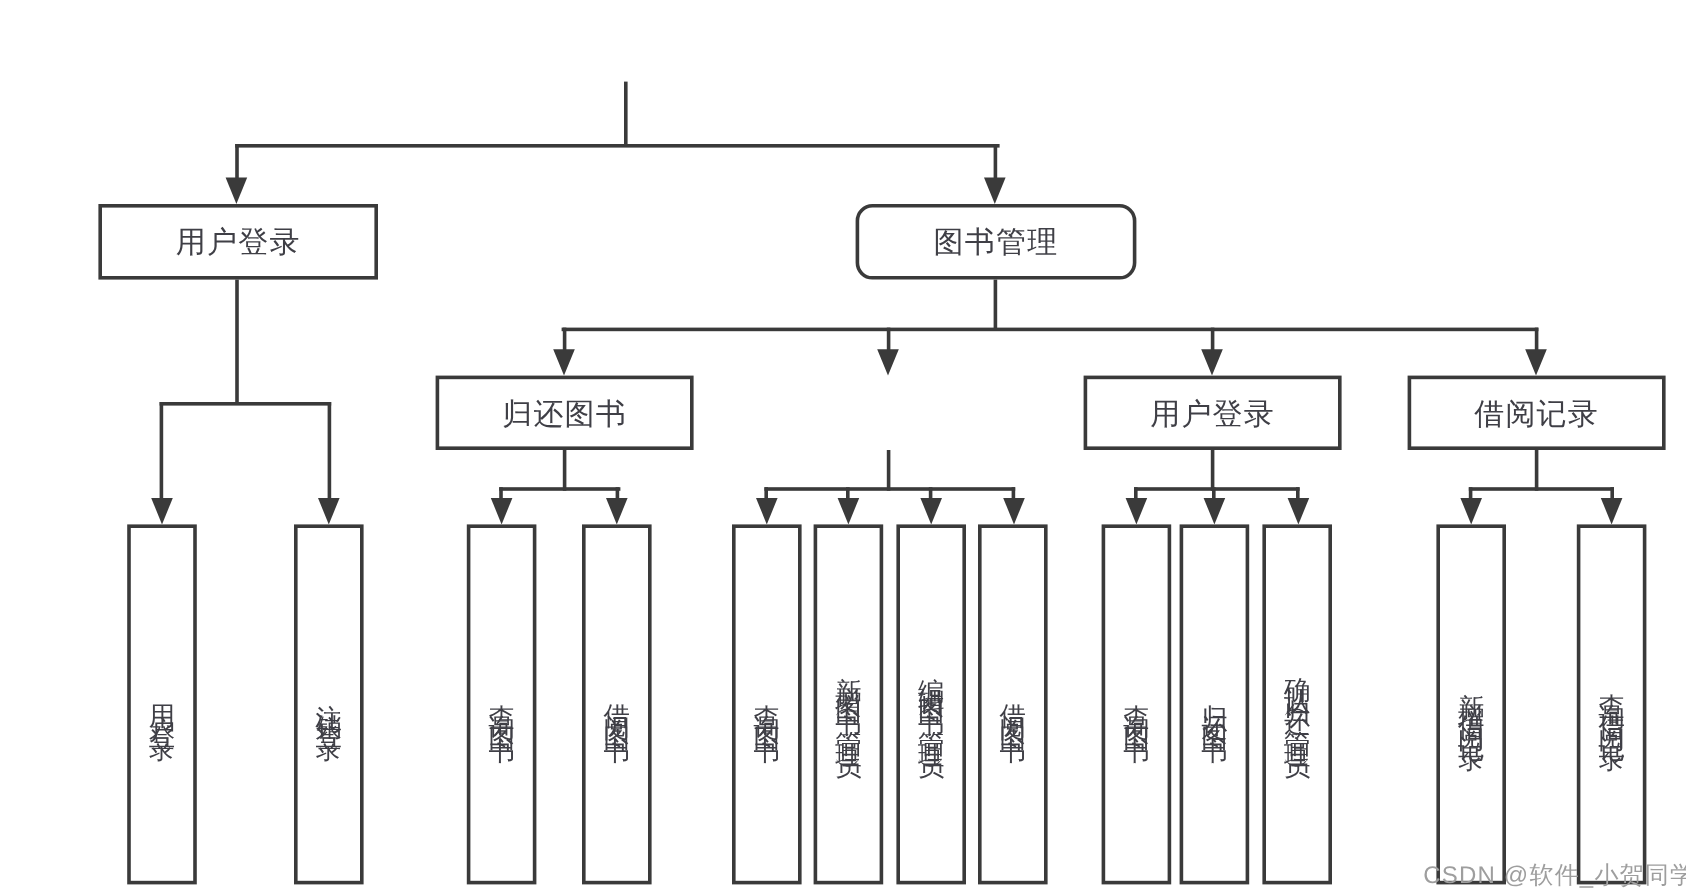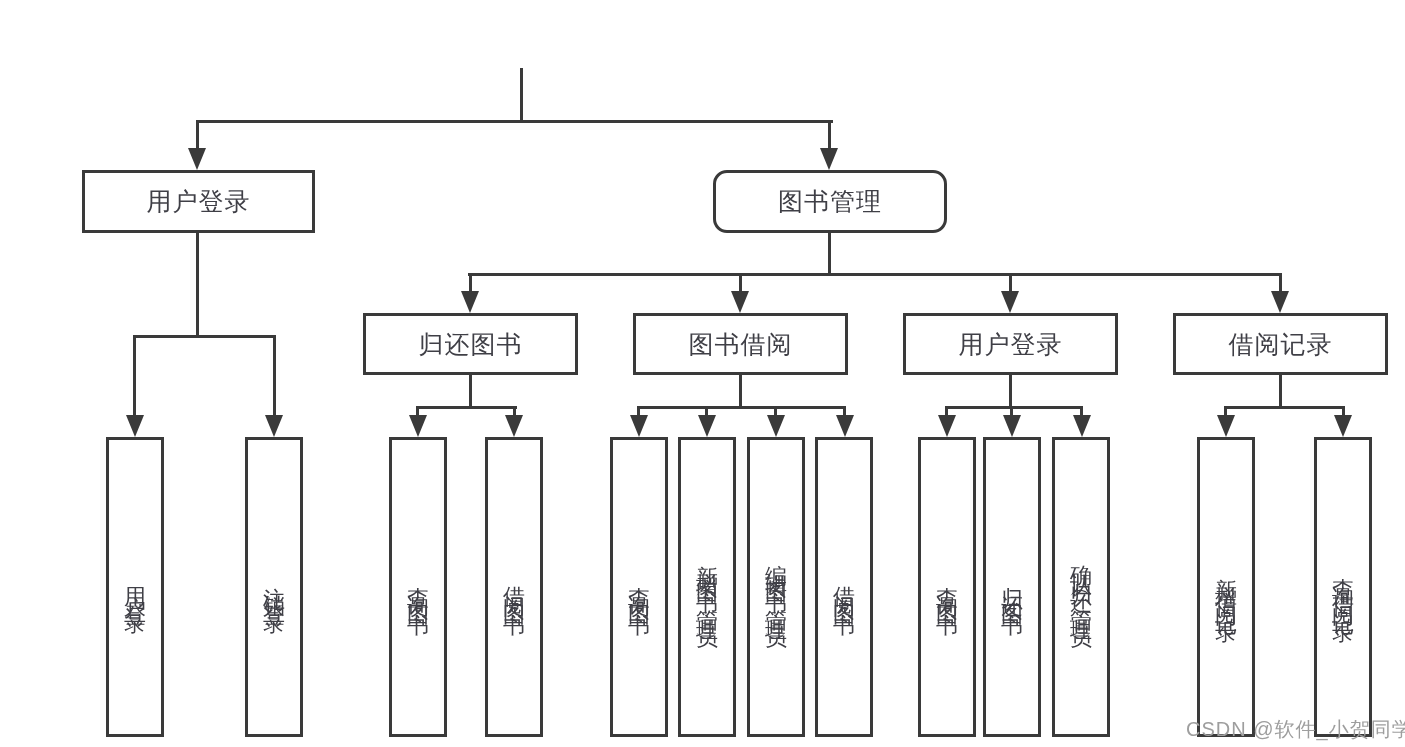--- a/index.html
+++ b/index.html
@@ -66,21 +66,20 @@
   <div class="v" style="left:469px;top:273px;height:22px;"></div>
   <div class="v" style="left:739px;top:273px;height:22px;"></div>
   <div class="v" style="left:1009px;top:273px;height:22px;"></div>
   <div class="v" style="left:1279px;top:273px;height:22px;"></div>
   <div class="ah" style="left:461px;top:291px;"></div>
   <div class="ah" style="left:731px;top:291px;"></div>
   <div class="ah" style="left:1001px;top:291px;"></div>
   <div class="ah" style="left:1271px;top:291px;"></div>
 
   <div class="box" style="left:363px;top:313px;width:215px;height:62px;">归还图书</div>
-  <div class="box" style="left:633px;top:313px;width:215px;height:62px;">图书借阅</div>
   <div class="box" style="left:903px;top:313px;width:215px;height:62px;">用户登录</div>
   <div class="box" style="left:1173px;top:313px;width:215px;height:62px;">借阅记录</div>
 
   <div class="v" style="left:469px;top:375px;height:34px;"></div>
   <div class="h" style="left:416px;top:406px;width:101px;"></div>
   <div class="v" style="left:416px;top:406px;height:13px;"></div>
   <div class="v" style="left:513px;top:406px;height:13px;"></div>
   <div class="ah" style="left:409px;top:415px;"></div>
   <div class="ah" style="left:505px;top:415px;"></div>
 

